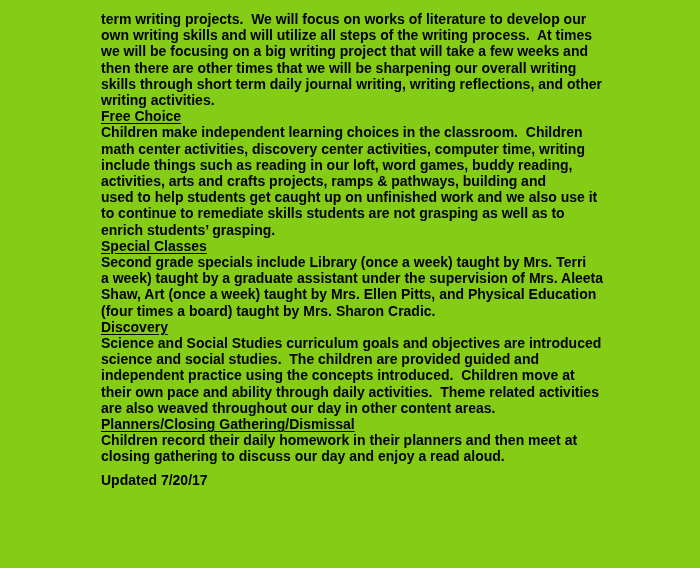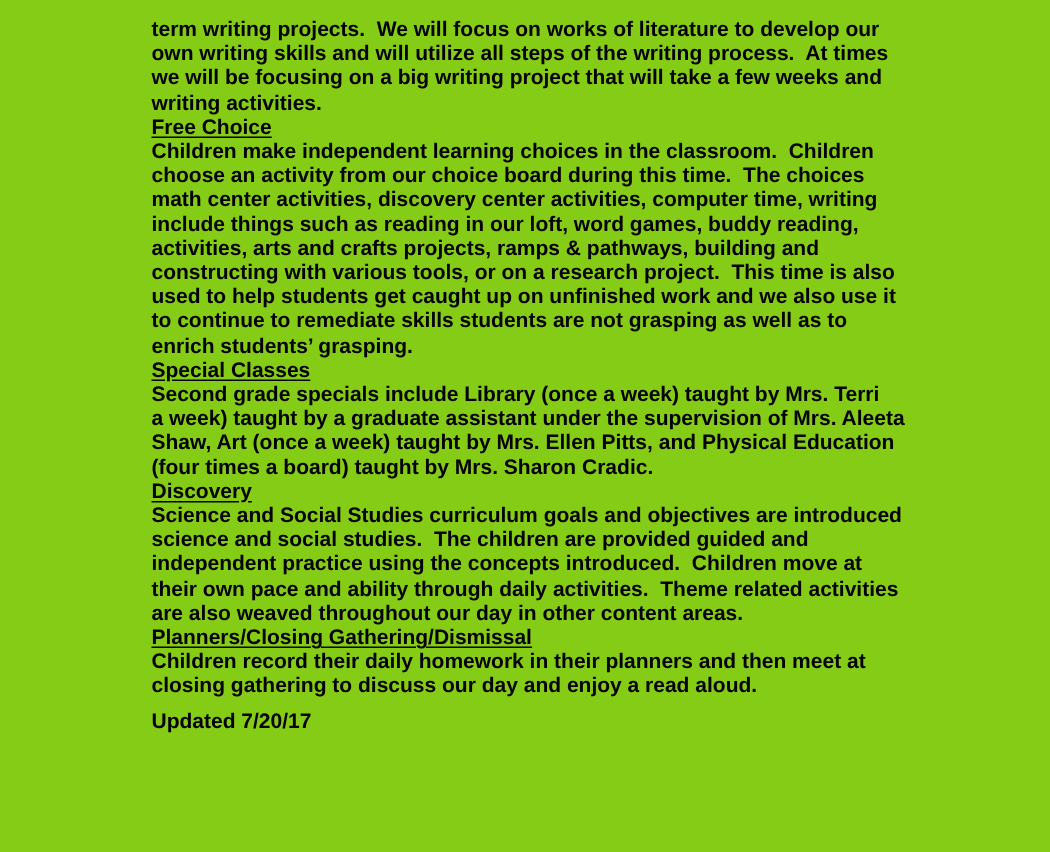--- a/index.html
+++ b/index.html
@@ -43,28 +43,28 @@
 </style>
 </head>
 <body>
 
 <div class="page">
   <div class="doc">
 
     <div class="line">term writing projects.  We will focus on works of literature to develop our</div>
       <div class="line">own writing skills and will utilize all steps of the writing process.  At times</div>
       <div class="line">we will be focusing on a big writing project that will take a few weeks and</div>
+      <div class="line">then there are other times that we will be sharpening our overall writing</div>
+      <div class="line">skills through short term daily journal writing, writing reflections, and other</div>
       <div class="line">writing activities.</div>
       <div class="line heading">Free Choice</div>
       <div class="line">Children make independent learning choices in the classroom.  Children</div>
-      <div class="line">choose an activity from our choice board during this time.  The choices</div>
       <div class="line">math center activities, discovery center activities, computer time, writing</div>
       <div class="line">include things such as reading in our loft, word games, buddy reading,</div>
       <div class="line">activities, arts and crafts projects, ramps &amp; pathways, building and</div>
-      <div class="line">constructing with various tools, or on a research project.  This time is also</div>
       <div class="line">used to help students get caught up on unfinished work and we also use it</div>
       <div class="line">to continue to remediate skills students are not grasping as well as to</div>
       <div class="line">enrich students’ grasping.</div>
       <div class="line heading">Special Classes</div>
       <div class="line">Second grade specials include Library (once a week) taught by Mrs. Terri</div>
       <div class="line">a week) taught by a graduate assistant under the supervision of Mrs. Aleeta</div>
       <div class="line">Shaw, Art (once a week) taught by Mrs. Ellen Pitts, and Physical Education</div>
       <div class="line">(four times a board) taught by Mrs. Sharon Cradic.</div>
       <div class="line heading">Discovery</div>
       <div class="line">Science and Social Studies curriculum goals and objectives are introduced</div>

